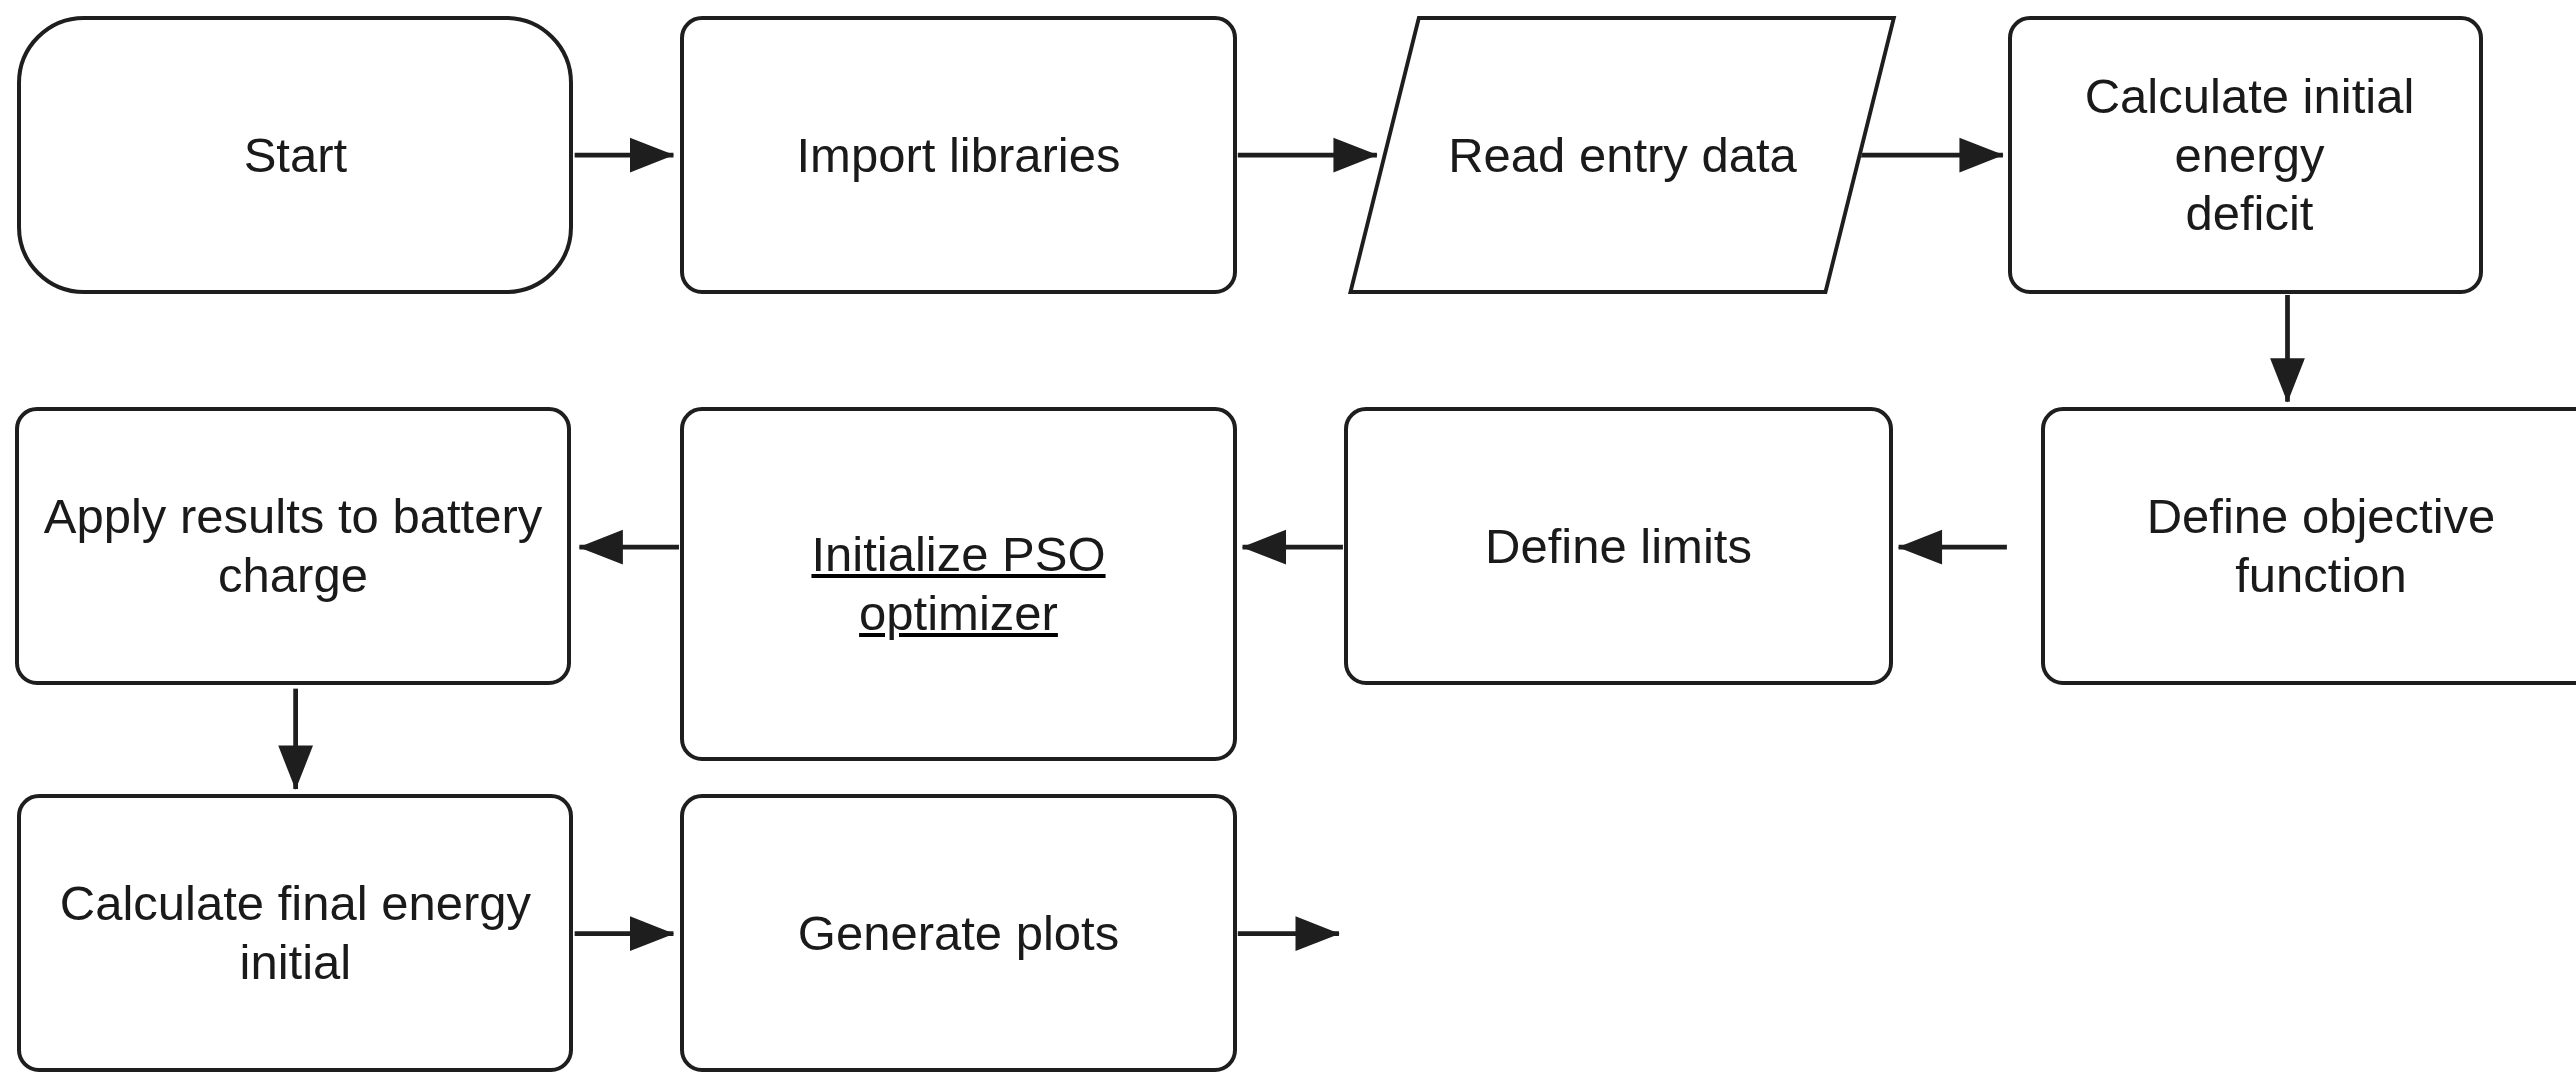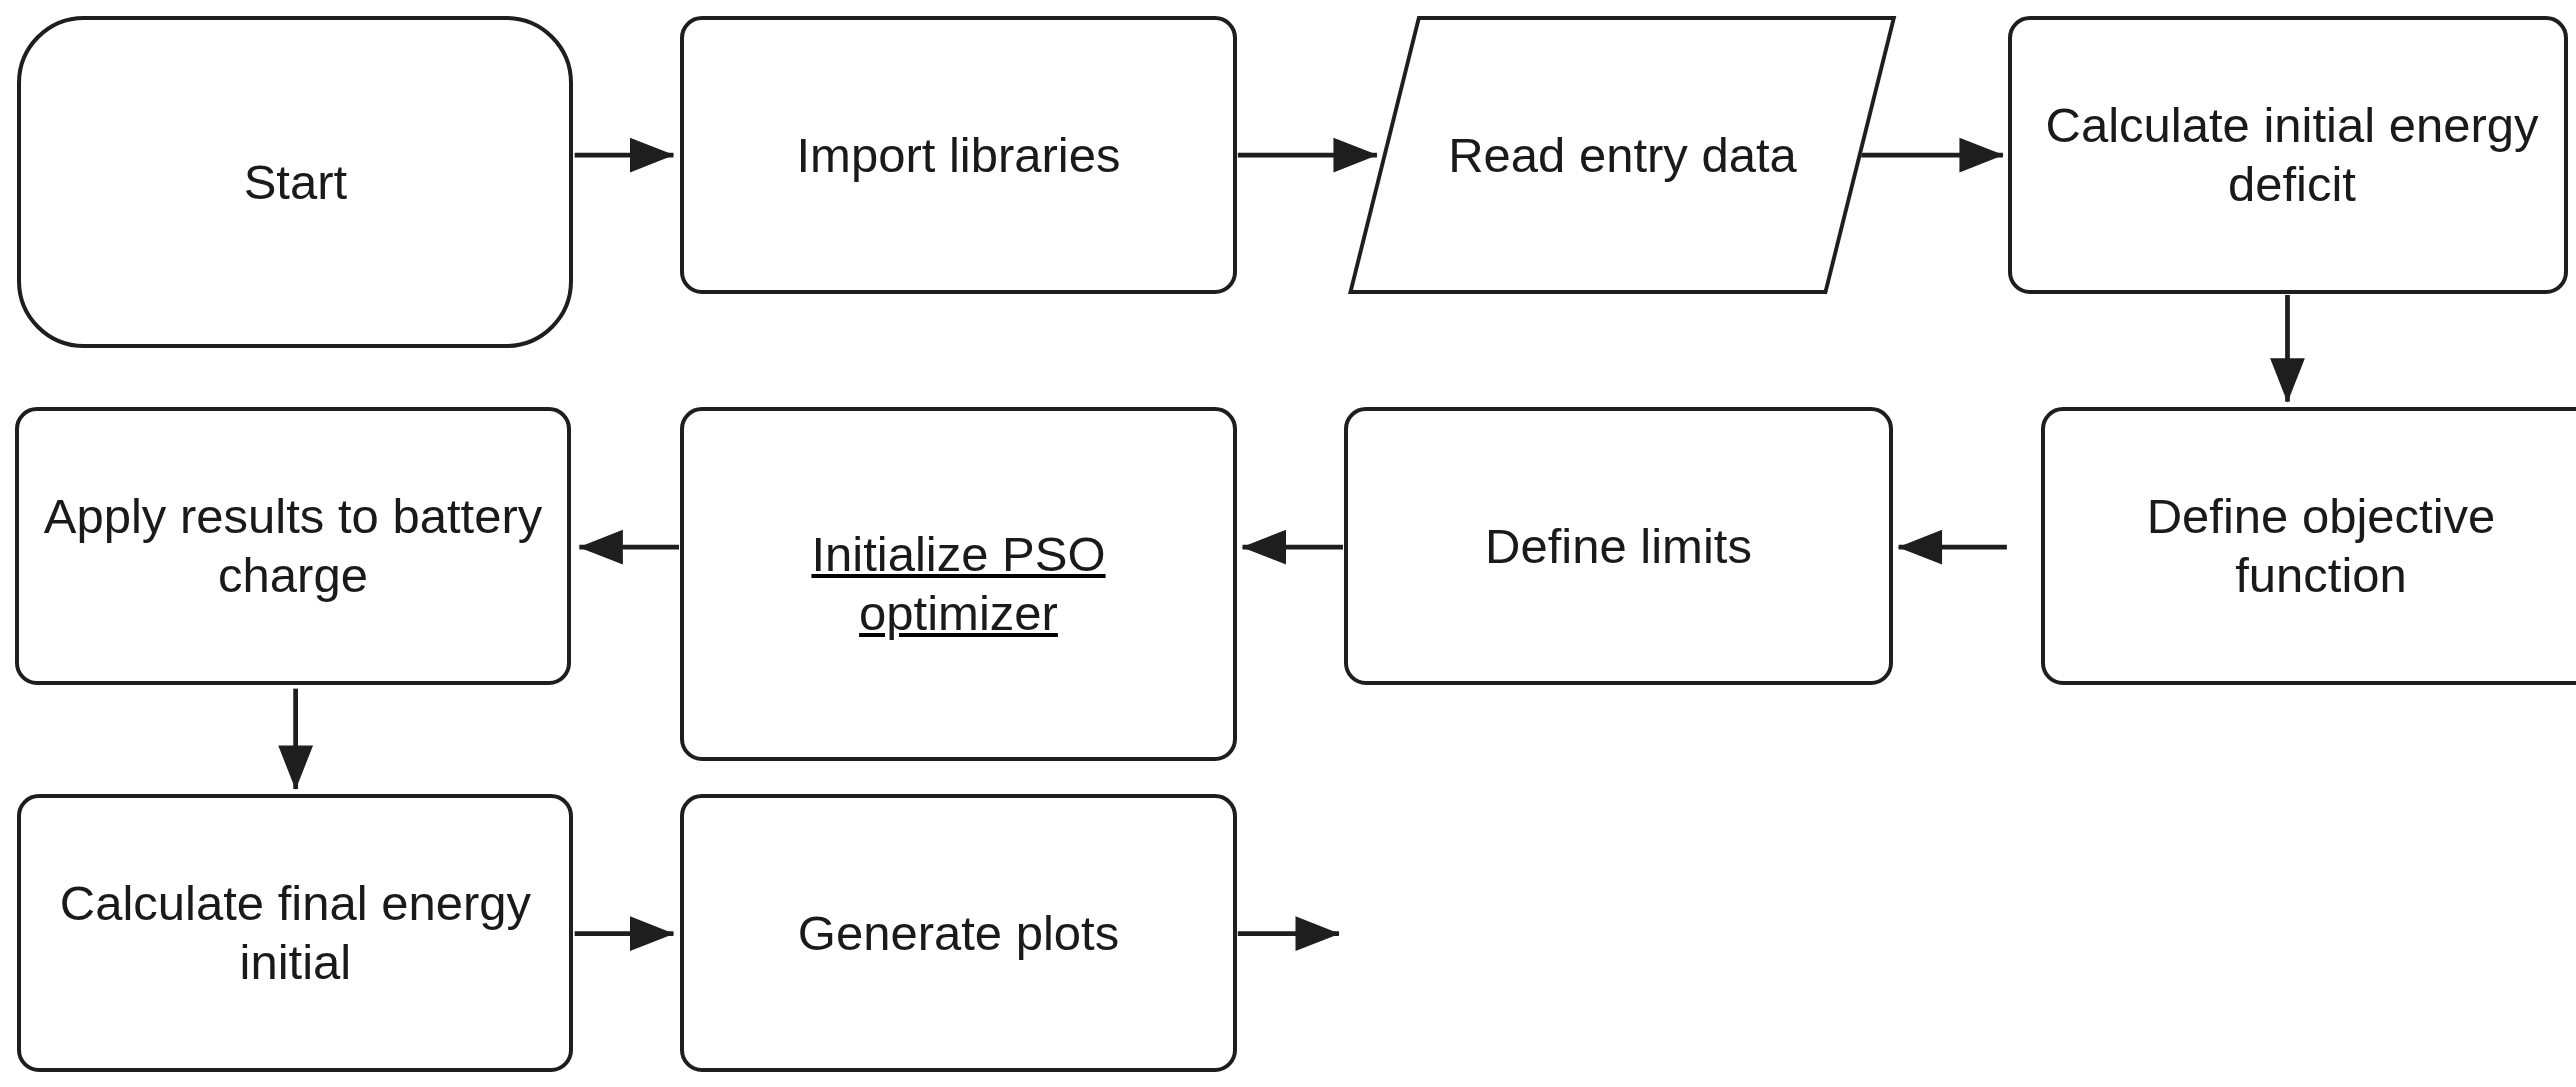--- a/index.html
+++ b/index.html
@@ -74,34 +74,34 @@
     <line x1="2352" y1="196" x2="2534" y2="196" stroke="#1e1e1e" stroke-width="6" marker-end="url(#arrowhead)"></line>
     <line x1="2894" y1="373" x2="2894" y2="508" stroke="#1e1e1e" stroke-width="6" marker-end="url(#arrowhead)"></line>
     <line x1="2539" y1="692" x2="2402" y2="692" stroke="#1e1e1e" stroke-width="6" marker-end="url(#arrowhead)"></line>
     <line x1="1699" y1="692" x2="1572" y2="692" stroke="#1e1e1e" stroke-width="6" marker-end="url(#arrowhead)"></line>
     <line x1="859" y1="692" x2="733" y2="692" stroke="#1e1e1e" stroke-width="6" marker-end="url(#arrowhead)"></line>
     <line x1="374" y1="871" x2="374" y2="998" stroke="#1e1e1e" stroke-width="6" marker-end="url(#arrowhead)"></line>
     <line x1="727" y1="1181" x2="852" y2="1181" stroke="#1e1e1e" stroke-width="6" marker-end="url(#arrowhead)"></line>
     <line x1="1566" y1="1181" x2="1694" y2="1181" stroke="#1e1e1e" stroke-width="6" marker-end="url(#arrowhead)"></line>
   </svg>
 
-  <div class="node terminator" style="left:17.4px; top:16px; width:556px; height:332px;">
+  <div class="node terminator" style="left:17.4px; top:16px; width:556px; height:278px;">
     <span class="lbl">Start</span>
   </div>
 
   <div class="node process" style="left:680px; top:16px; width:557px; height:278px;">
     <span class="lbl">Import libraries</span>
   </div>
 
   <div class="node-wrap" style="left:1348px; top:16px; width:549px; height:278px;">
     <div class="pgram"></div>
     <span class="lbl">Read entry data</span>
   </div>
 
-  <div class="node process" style="left:2008px; top:16px; width:560px; height:278px;padding-left:8px;">
+  <div class="node process" style="left:2008px; top:16px; width:475px; height:278px;padding-left:8px;">
     <span class="lbl">Calculate initial energy
 deficit</span>
   </div>
 
   <div class="node process" style="left:15px; top:407px; width:556px; height:278px;">
     <span class="lbl">Apply results to battery
 charge</span>
   </div>
 
   <div class="node process" style="left:680px; top:407px; width:557px; height:354px;text-decoration:underline;">

